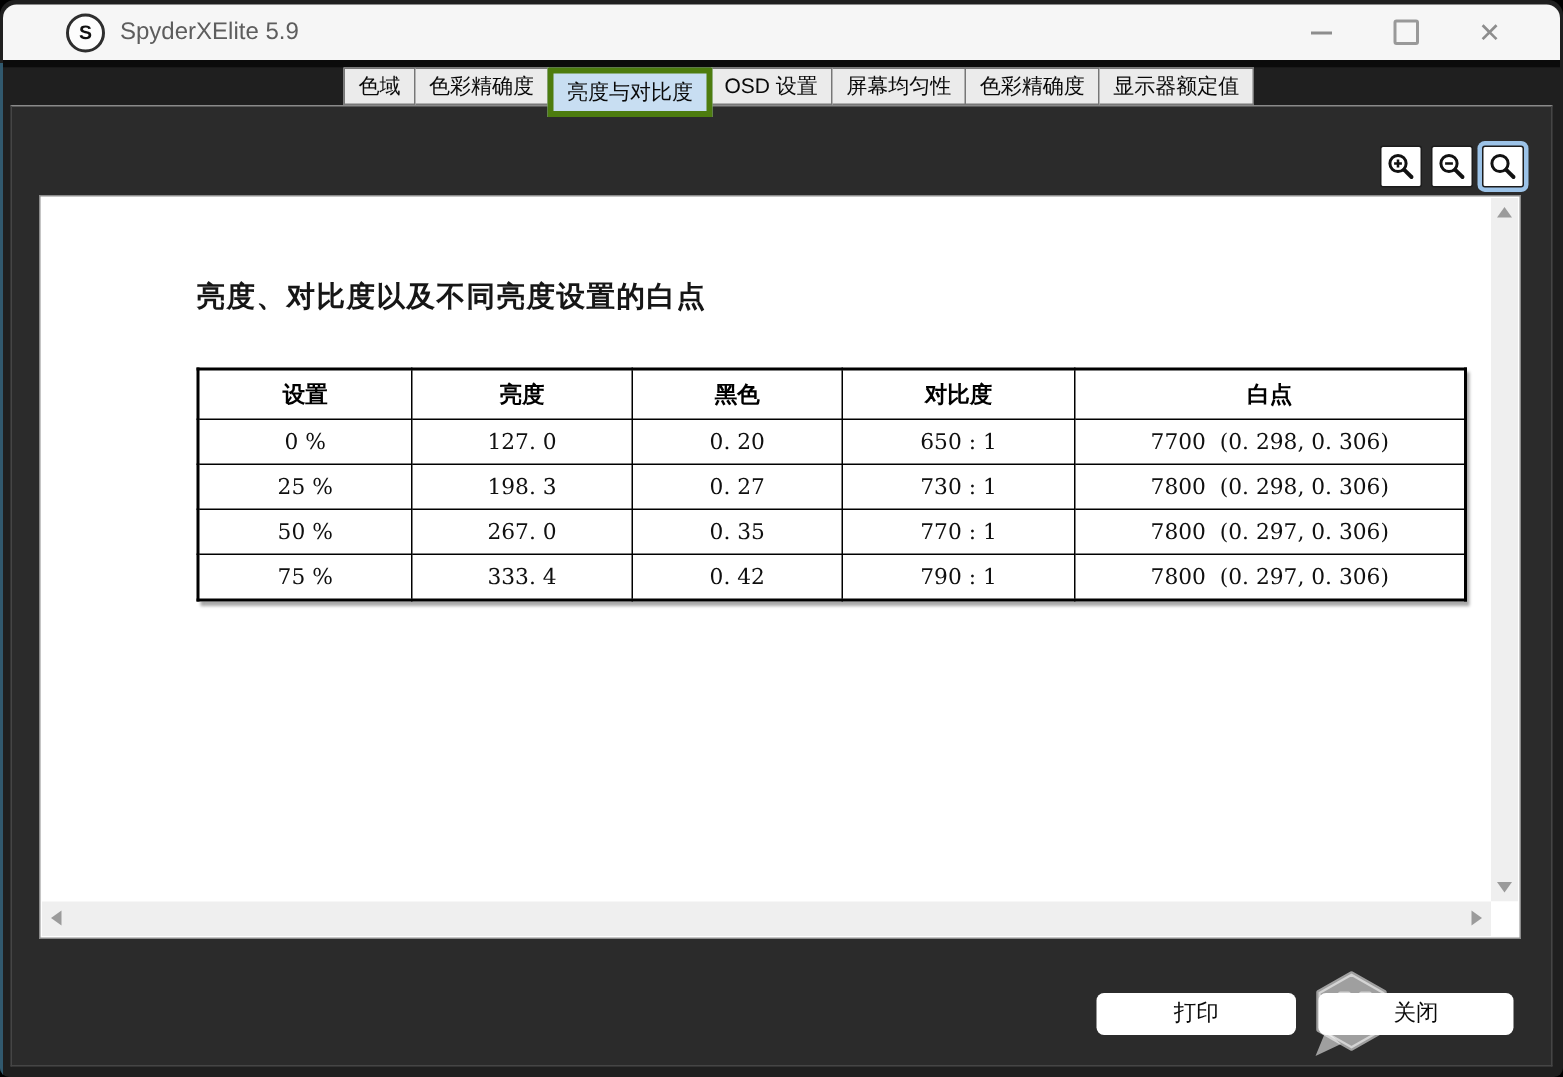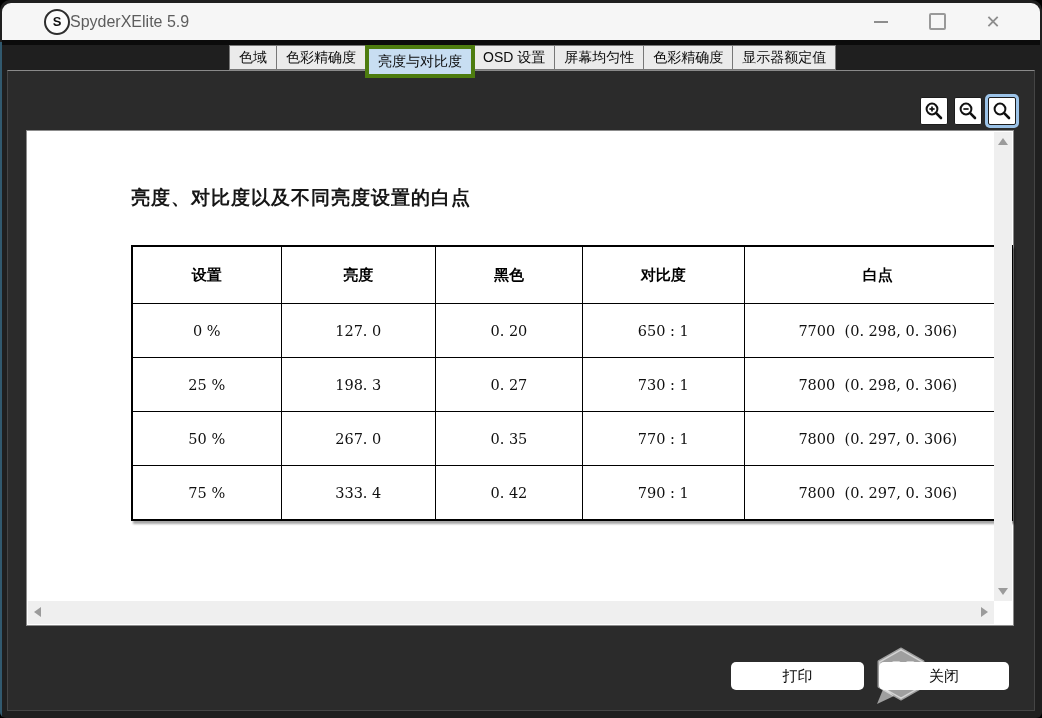--- a/index.html
+++ b/index.html
@@ -6,21 +6,21 @@
   .window{position:relative;width:1042px;height:718px;background:#1f1f1f;overflow:hidden;
           font-family:"Liberation Sans",sans-serif;border-radius:10px 10px 6px 6px;}
   .window::before{content:"";position:absolute;left:0;top:42px;bottom:0;width:2px;background:#31596e;z-index:9;}
 
   
   .titlebar{position:absolute;top:3px;left:2px;right:2px;height:37px;background:#f6f6f6;
             border-radius:9px 9px 0 0;display:flex;align-items:center;border-bottom:5px solid #0b0b0b;box-sizing:content-box;}
   .app-logo{margin-left:42px;width:22px;height:22px;border:2px solid #2e2e2e;border-radius:50%;
             background:#fdfdfd;display:flex;align-items:center;justify-content:center;
             font-weight:bold;font-size:13px;color:#111;}
-  .win-title{font-size:16px;color:#5d5d5d;}
+  .win-title{margin-left:10px;font-size:16px;color:#5d5d5d;}
   .win-controls{margin-left:auto;display:flex;align-items:center;margin-right:24px;}
   .wc{width:46px;height:30px;display:flex;align-items:center;justify-content:center;margin-left:10px;}
   .wc-min-glyph{width:14px;height:2px;background:#8d8d8d;}
   .wc-max-glyph{width:13px;height:13px;border:2px solid #999;border-radius:2px;}
   .wc-close-glyph{font-size:18px;color:#8d8d8d;line-height:1;}
 
   
   .tab-bar{position:absolute;top:45px;left:213px;display:flex;align-items:flex-start;z-index:5;margin-left:16px;}
   .tab{height:23px;line-height:23px;padding:0 9px;background:#ebebeb;border:1px solid #777;
        border-left:none;font-size:14px;color:#0a0a0a;white-space:nowrap;}
@@ -47,21 +47,21 @@
   .tri-down{border-left:5px solid transparent;border-right:5px solid transparent;border-top:7px solid #9b9b9b;position:absolute;bottom:6px;left:4px;}
   .hscroll{position:absolute;left:1px;bottom:1px;right:19px;height:23px;background:#efefef;}
   .tri-left{border-top:5px solid transparent;border-bottom:5px solid transparent;border-right:7px solid #9b9b9b;position:absolute;left:6px;top:6px;}
   .tri-right{border-top:5px solid transparent;border-bottom:5px solid transparent;border-left:7px solid #9b9b9b;position:absolute;right:6px;top:6px;}
   .scroll-corner{position:absolute;right:1px;bottom:1px;width:18px;height:23px;background:#fff;}
 
   .report-heading{position:absolute;left:104px;top:54px;font-size:19px;font-weight:600;
                   color:#161616;letter-spacing:1px;}
   .report-table{position:absolute;left:104px;top:114px;border-collapse:collapse;background:#fff;
                 border:2px solid #000;box-shadow:2px 3px 2px rgba(0,0,0,0.35);}
-  .report-table th,.report-table td{border:1px solid #000;text-align:center;padding:15px;white-space:pre;}
+  .report-table th,.report-table td{border:1px solid #000;text-align:center;padding:3px;white-space:pre;}
   .report-table th{height:26px;font-family:"Liberation Sans",sans-serif;font-weight:700;font-size:15px;color:#000;}
   .report-table td{height:23px;font-family:"DejaVu Serif",serif;font-size:14.5px;color:#101010;}
   .report-table th:nth-child(1){width:135px;} .report-table th:nth-child(2){width:140px;text-align:center;}
   .report-table th:nth-child(3){width:133px;} .report-table th:nth-child(4){width:148px;}
   .report-table th:nth-child(5){width:253px;}
 
   
   .footer-btn{position:absolute;height:28px;background:#fff;border-radius:5px;text-align:center;
               line-height:28px;font-size:15px;color:#0a0a0a;z-index:4;}
   .print-btn{left:731px;top:662px;width:133px;}

